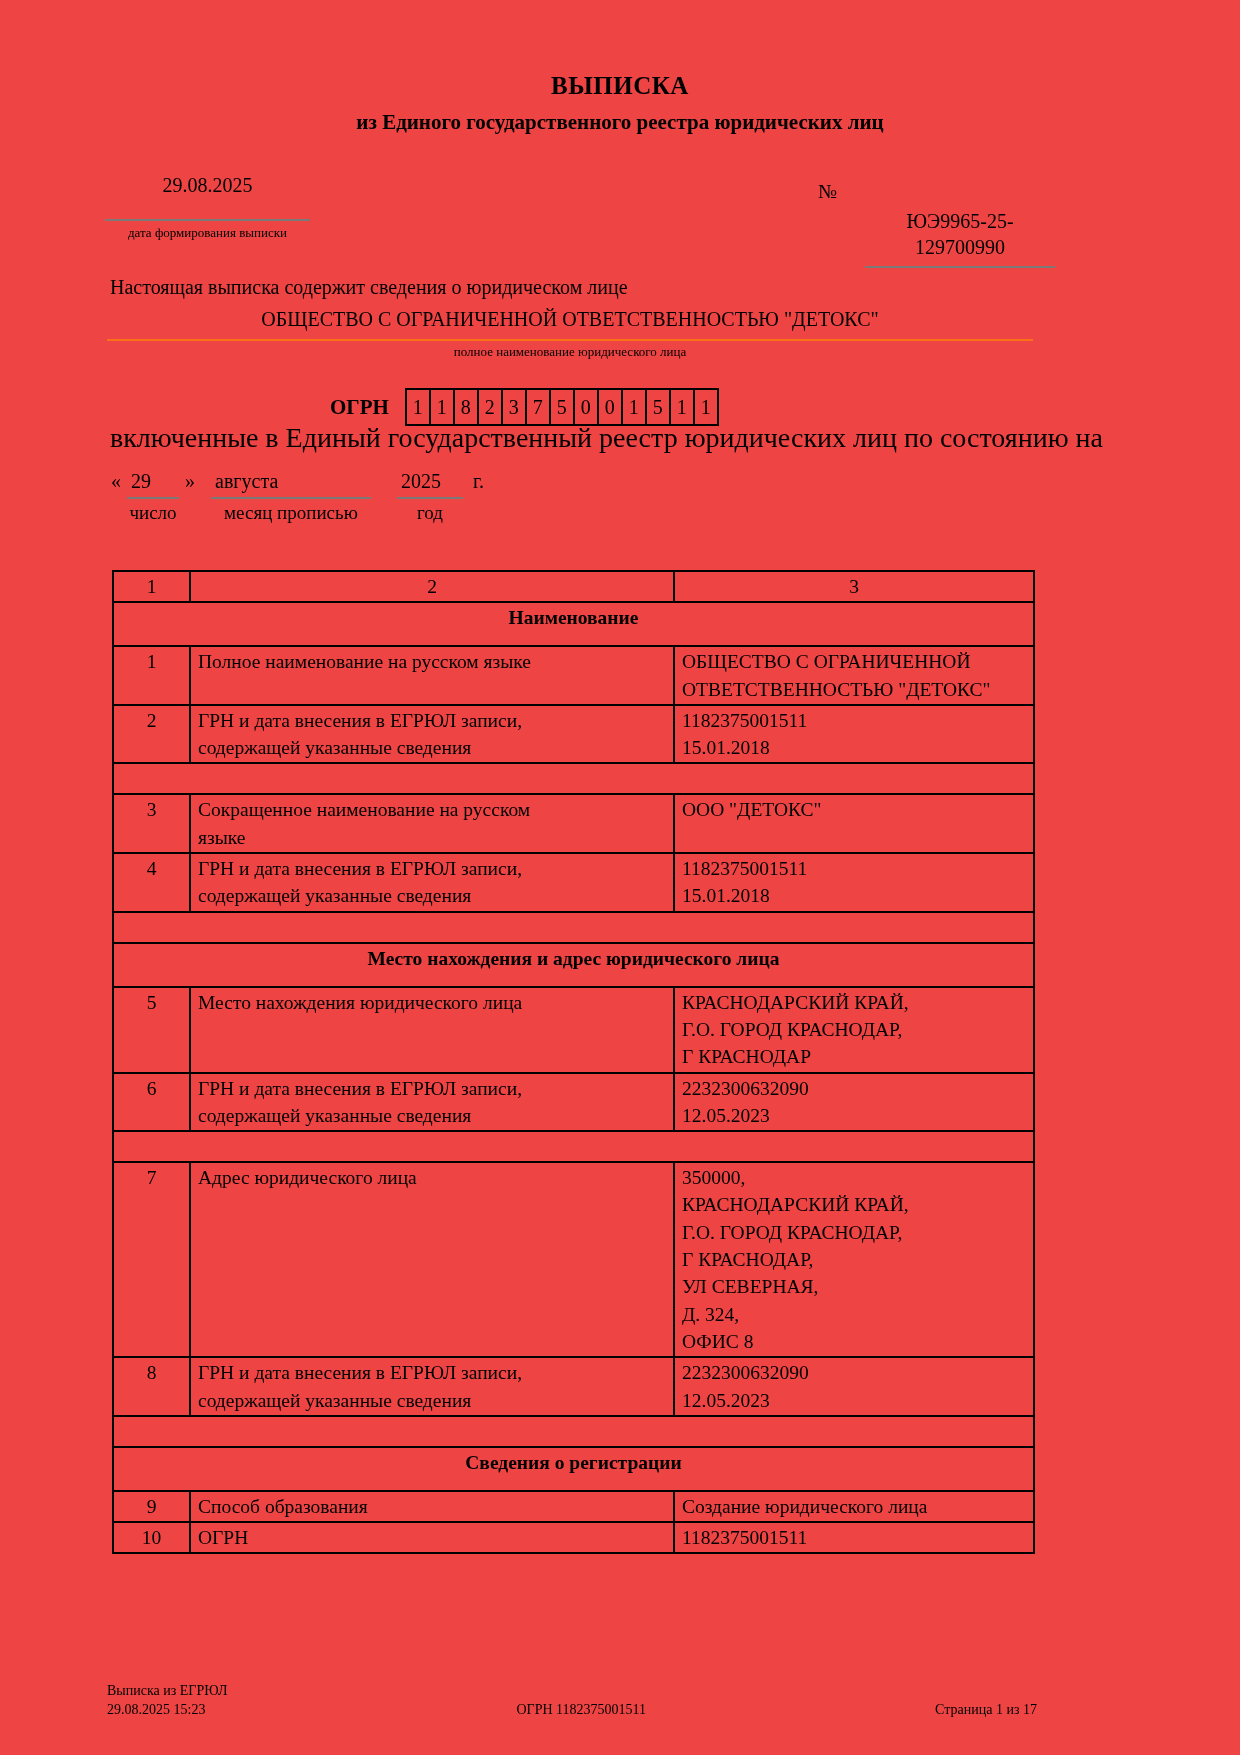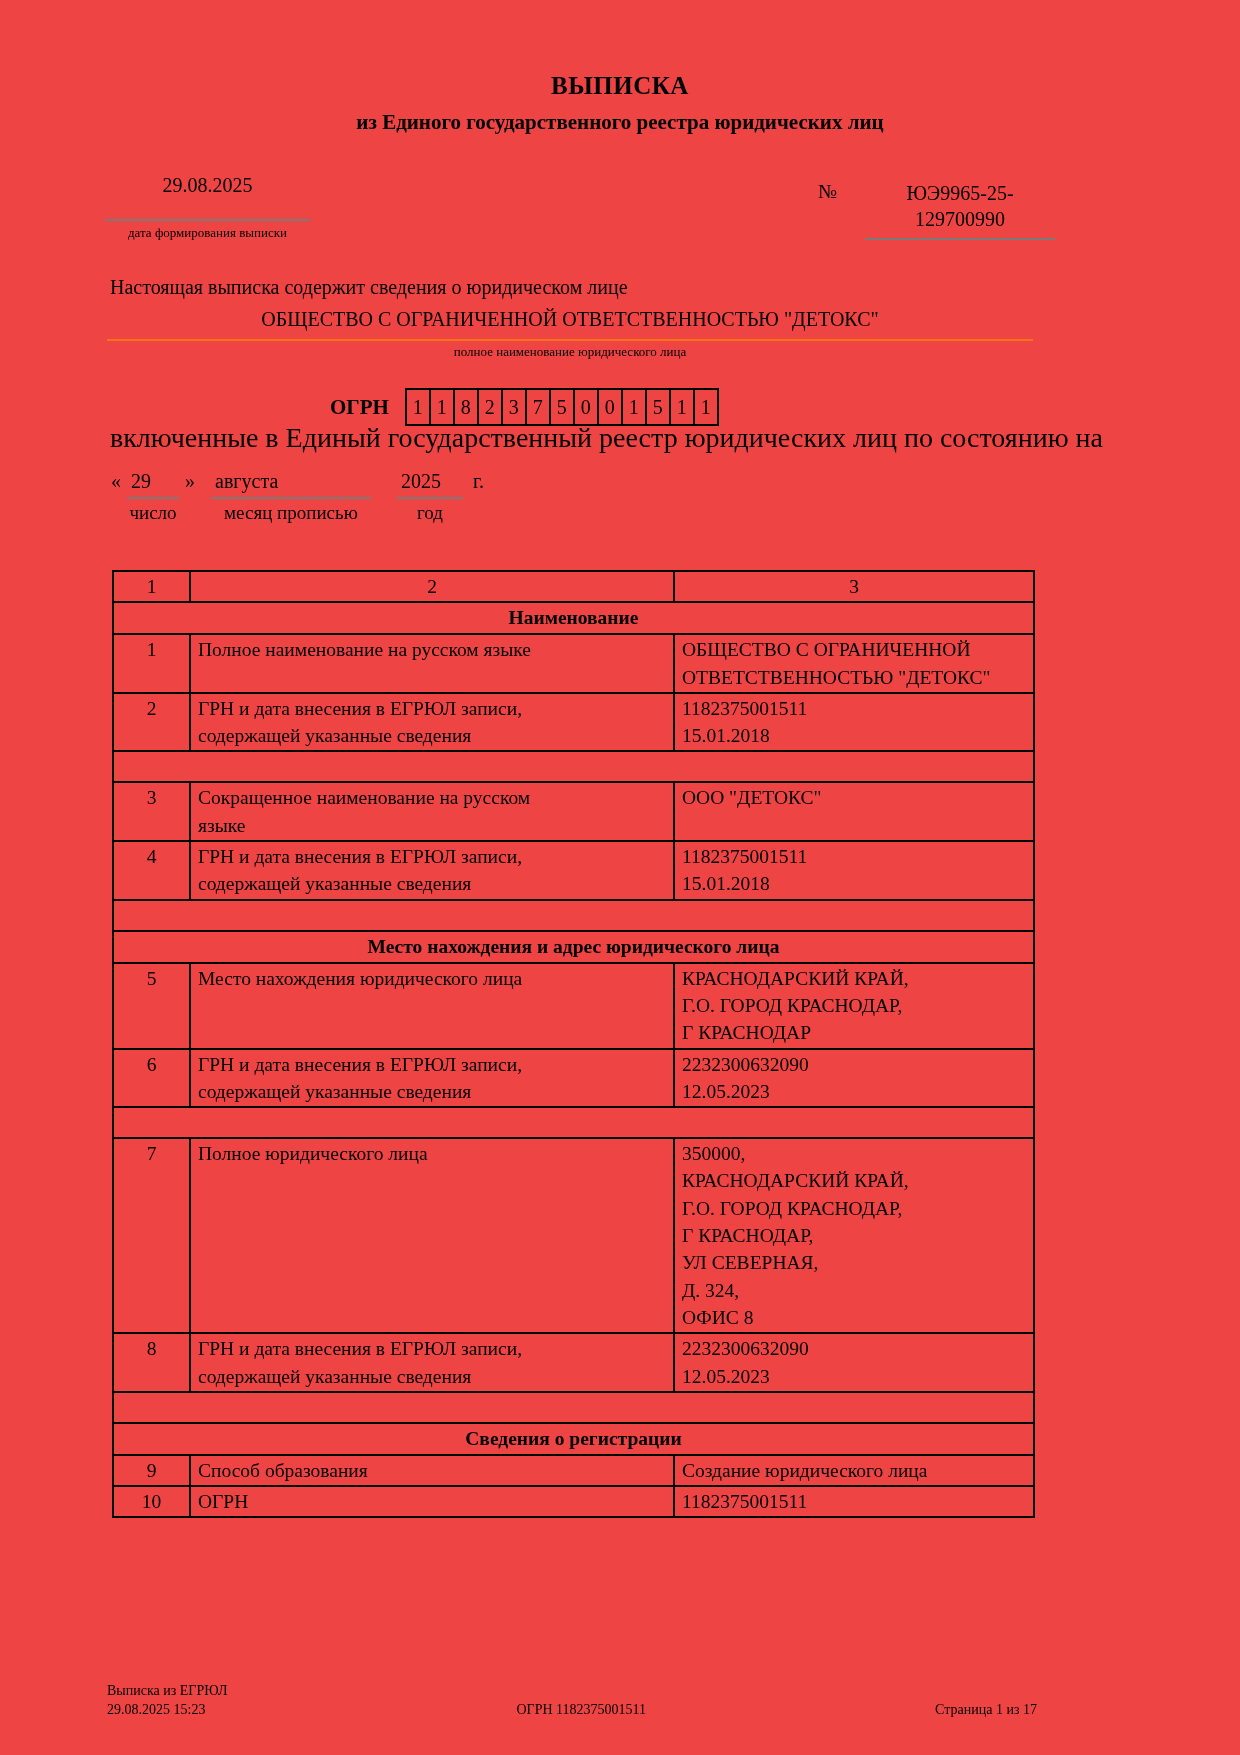--- a/index.html
+++ b/index.html
@@ -13,21 +13,21 @@
     font-size:21px; font-weight:bold; }
 
   .form-date-block { position:absolute; top:174px; left:105px; width:205px; }
   .form-date-value { text-align:center; font-size:20px; padding-bottom:22px;
     border-bottom:2px solid #7a7a7a; }
   .form-date-caption { text-align:center; font-size:13px; padding-top:4px; }
 
   .form-number-block { position:absolute; top:180px; left:818px; display:flex; }
   .form-number-label { font-size:20px; margin-right:28px; }
   .form-number-value { width:190px; text-align:center; font-size:20px; line-height:1.3;
-    padding-bottom:6px; border-bottom:2px solid #7a7a7a; }
+    padding-bottom:6px; border-bottom:2px solid #7a7a7a;margin-top:28px; }
 
   .lead { position:absolute; top:276px; left:110px; font-size:20px; }
 
   .company-block { position:absolute; top:308px; left:107px; width:926px; }
   .company-name { text-align:center; font-size:20px; padding-bottom:8px; border-bottom:2px solid #f97316; }
   .company-caption { text-align:center; font-size:13px; padding-top:3px; }
 
   .ogrn-block { position:absolute; top:388px; left:330px; display:flex; align-items:center; }
   .ogrn-label { font-size:21px; font-weight:bold; margin-right:16px; }
   .ogrn-boxes { display:flex; }
@@ -46,21 +46,21 @@
   .fld-month { width:160px; margin-left:10px; }
   .fld-year { width:66px; margin-left:26px; }
   .year-suffix { margin-left:10px; }
 
   table.register { position:absolute; top:570px; left:112px; width:921px;
     border-collapse:collapse; table-layout:fixed; }
   table.register td { border:2px solid #000; font-size:19.5px; line-height:1.4;
     padding:1px 7px; vertical-align:top; }
   td.hdr { text-align:center; vertical-align:middle; height:34px; }
   td.numline { text-align:center; height:29px; }
-  td.section { font-weight:bold; text-align:center; font-size:20px; vertical-align:middle; height:32px; }
+  td.section { font-weight:bold; text-align:center; font-size:20px; vertical-align:middle; height:44px; }
   td.num { text-align:center; }
   td.spacer { height:31px; }
 
   .footer { position:absolute; top:1682px; left:107px; width:930px; display:flex;
     justify-content:space-between; align-items:flex-end; font-size:14px; line-height:1.35; }
   .footer .center { text-align:center; }
   .footer .right { text-align:right; }
 </style>
 </head>
 <body>
@@ -213,21 +213,21 @@
             <div>2232300632090</div>
             <div>12.05.2023</div>
           </td>
         </tr>
         <tr>
           <td colspan="3" class="spacer"></td>
         </tr>
         <tr>
           <td class="num">7</td>
           <td>
-            <div>Полное юридического лица</div>
+            <div>Адрес юридического лица</div>
           </td>
           <td>
             <div>350000,</div>
             <div>КРАСНОДАРСКИЙ КРАЙ,</div>
             <div>Г.О. ГОРОД КРАСНОДАР,</div>
             <div>Г КРАСНОДАР,</div>
             <div>УЛ СЕВЕРНАЯ,</div>
             <div>Д. 324,</div>
             <div>ОФИС 8</div>
           </td>

